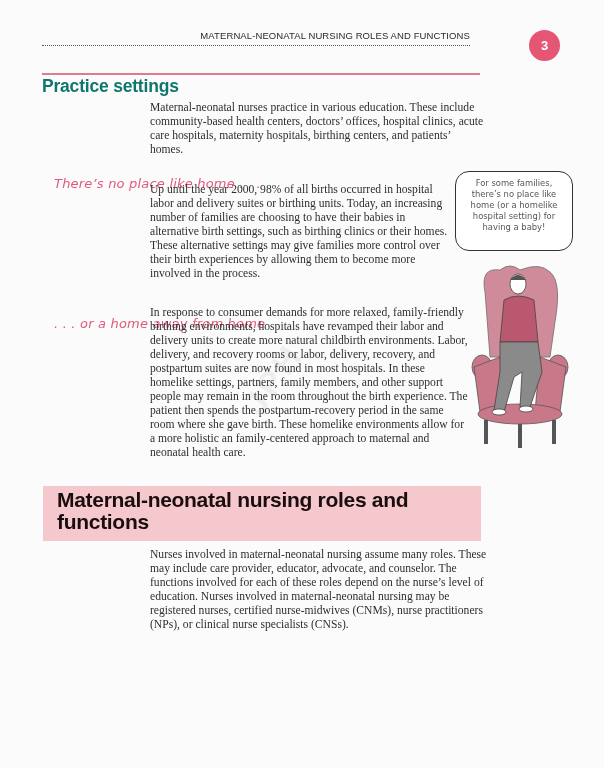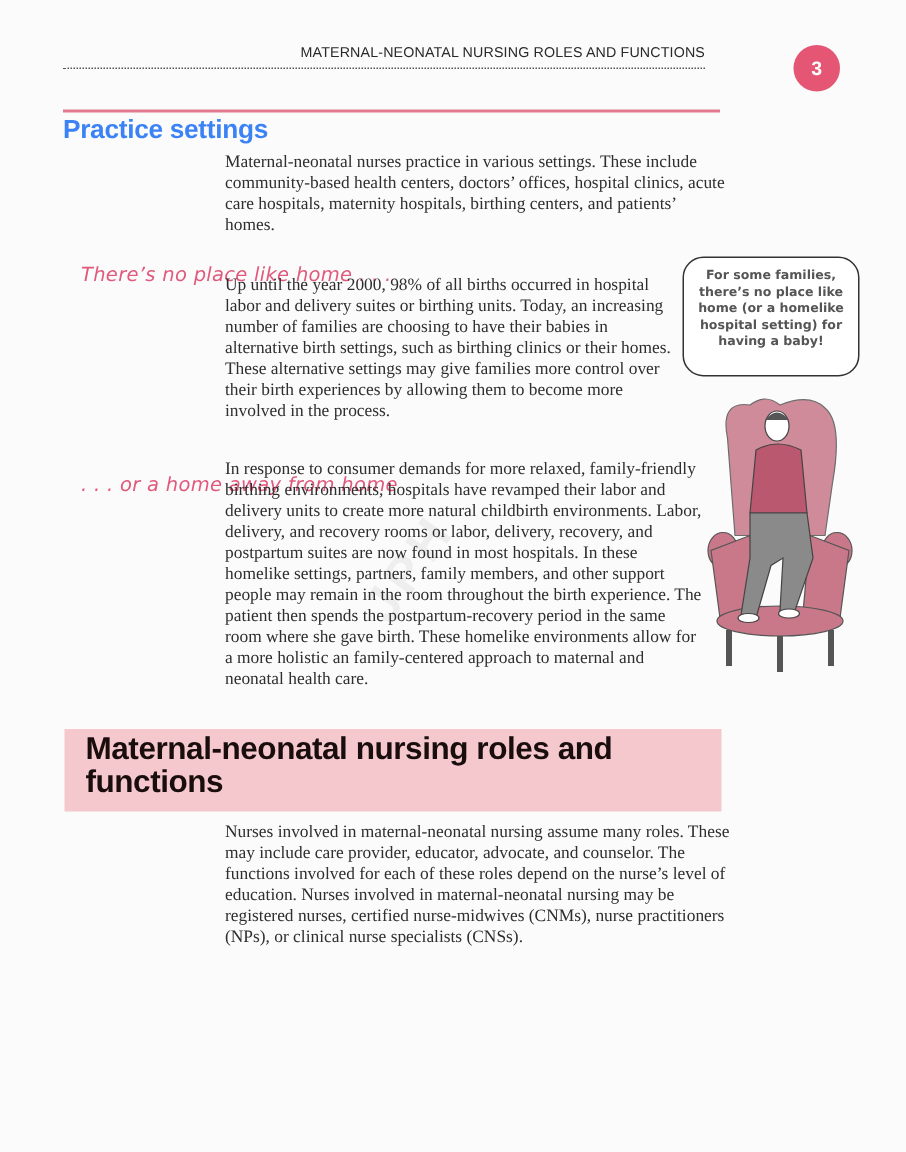--- a/index.html
+++ b/index.html
@@ -25,38 +25,37 @@
     font-family: "Liberation Sans", "DejaVu Sans", sans-serif;
     font-size: 13px; font-weight: bold; line-height: 31px; text-align: center;
   }
   .section-rule {
     position: absolute; left: 42px; top: 73px; width: 438px; height: 2px;
     background: #e07b8f;
   }
   .h-section {
     position: absolute; left: 42px; top: 76px; margin: 0;
     font-family: "Liberation Sans", "DejaVu Sans", sans-serif;
-    font-size: 17.5px; font-weight: bold; color: #3b82f6; letter-spacing: -0.2px;
+    font-size: 17.5px; font-weight: bold; color: #0f766e; letter-spacing: -0.2px;
   }
   .body-text {
     position: absolute; left: 150px; width: 335px; margin: 0;
     font-size: 11.6px; line-height: 14px; color: #2e2e2e;
   }
   .script-head {
     position: absolute; left: 42px; margin: 12px;
     font-family: "DejaVu Sans", sans-serif; font-style: oblique;
     font-size: 13px; color: #e05a7c; font-weight: normal; letter-spacing: 0.2px;
   }
   .bubble {
     position: absolute; left: 455px; top: 171px; width: 118px; height: 80px;
     border: 1.5px solid #333; border-radius: 14px; background: #fff;
     box-sizing: border-box; padding: 6px 4px 0 4px; text-align: center;
     font-family: "DejaVu Sans", sans-serif; font-size: 8.4px; line-height: 11px;
     color: #555;
-    font-weight: bold;
   }
   .bubble-tail {
     position: absolute; left: 537px; top: 248px; width: 0; height: 0;
   }
   .illustration { position: absolute; left: 470px; top: 262px; width: 100px; height: 200px; }
   .roles-box {
     position: absolute; left: 43px; top: 486px; width: 438px; height: 55px;
     background: #f4c8cd;
   }
   .roles-title {
@@ -76,21 +75,21 @@
 <body>
 
 <div class="running-head">MATERNAL-NEONATAL NURSING ROLES AND FUNCTIONS</div>
 <div class="dotted-rule"></div>
 <div class="page-badge">3</div>
 
 <div class="watermark">JPH</div>
 
 <div class="section-rule"></div>
 <h2 class="h-section">Practice settings</h2>
-<p class="body-text" style="top:101px;">Maternal-neonatal nurses practice in various settings. These include community-based health centers, doctors’ offices, hospital clinics, acute care hospitals, maternity hospitals, birthing centers, and patients’ homes.</p>
+<p class="body-text" style="top:101px;">Maternal-neonatal nurses practice in various education. These include community-based health centers, doctors’ offices, hospital clinics, acute care hospitals, maternity hospitals, birthing centers, and patients’ homes.</p>
 
 <h3 class="script-head" style="top:164px;">There’s no place like home . . .</h3>
 <p class="body-text" style="top:183px; width:300px;">Up until the year 2000, 98% of all births occurred in hospital labor and delivery suites or birthing units. Today, an increasing number of families are choosing to have their babies in alternative birth settings, such as birthing clinics or their homes. These alternative settings may give families more control over their birth experiences by allowing them to become more involved in the process.</p>
 
 <h3 class="script-head" style="top:304px;">. . . or a home away from home</h3>
 <p class="body-text" style="top:306px; width:318px;">In response to consumer demands for more relaxed, family-friendly birthing environments, hospitals have revamped their labor and delivery units to create more natural childbirth environments. Labor, delivery, and recovery rooms or labor, delivery, recovery, and postpartum suites are now found in most hospitals. In these homelike settings, partners, family members, and other support people may remain in the room throughout the birth experience. The patient then spends the postpartum-recovery period in the same room where she gave birth. These homelike environments allow for a more holistic an family-centered approach to maternal and neonatal health care.</p>
 
 <div class="bubble">For some families, there’s no place like home (or a homelike hospital setting) for having a baby!</div>
 <svg class="bubble-tail" width="14" height="20" viewBox="0 0 14 20" style="position:absolute;left:530px;top:249px;">
   <polyline points="2,0 0,18 12,0" fill="#fff" stroke="#333" stroke-width="1.5"></polyline>

